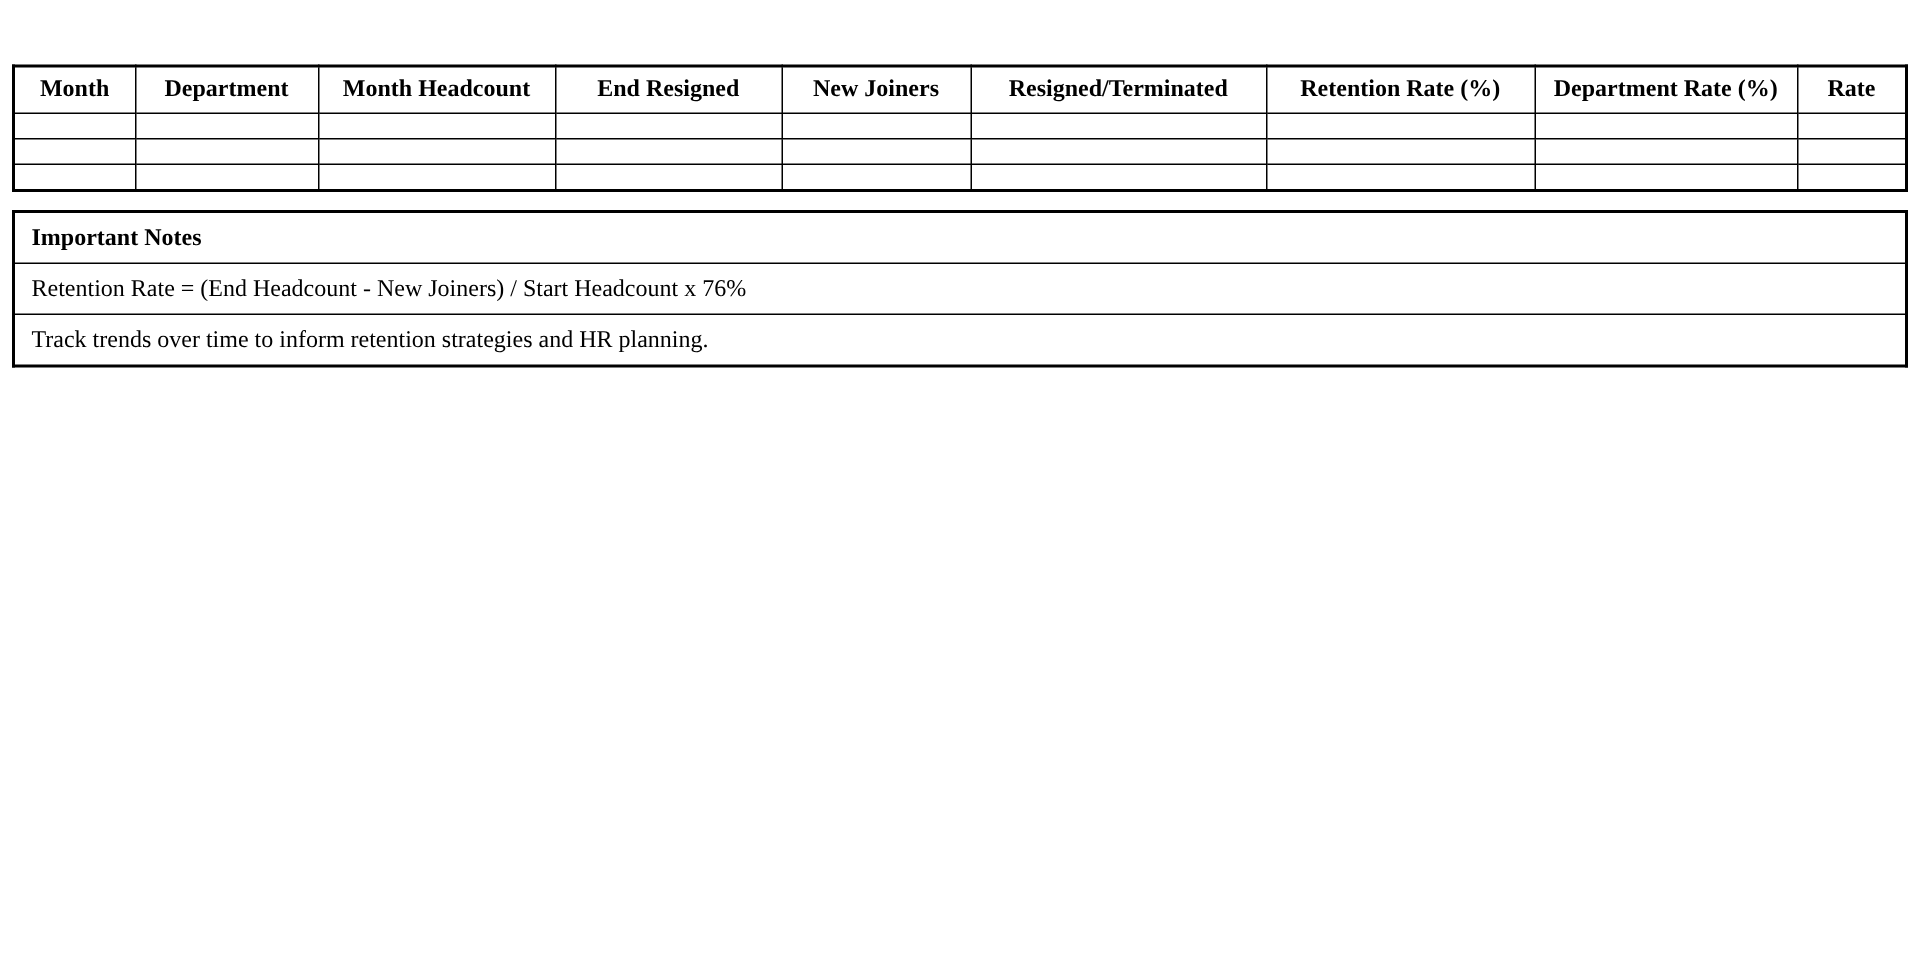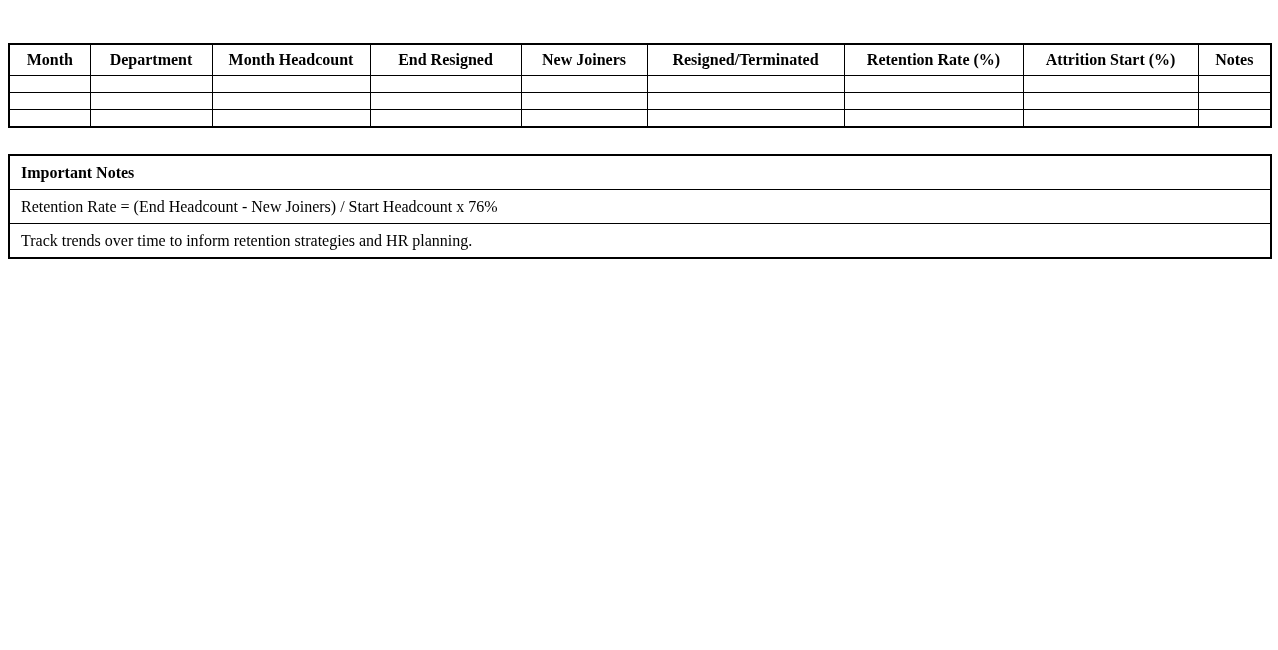--- a/index.html
+++ b/index.html
@@ -36,21 +36,21 @@
     vertical-align: middle;
     height: 30px;
     padding: 0 2px;
   }
   .headcount-table td.empty-cell {
     height: 16px;
     padding: 0;
   }
   
   .notes-table {
-    margin-top: 26px;
+    margin-top: 12px;
   }
   .notes-table td {
     height: 33px;
     vertical-align: middle;
     padding: 0 0 0 11px;
     text-align: left;
   }
   .notes-table td.notes-header-cell {
     font-weight: bold;
   }
@@ -74,22 +74,22 @@
     </colgroup>
     <thead>
       <tr>
         <th>Month</th>
         <th>Department</th>
         <th>Month Headcount</th>
         <th>End Resigned</th>
         <th>New Joiners</th>
         <th>Resigned/Terminated</th>
         <th>Retention Rate (%)</th>
-        <th>Attrition Start (%)</th>
-        <th>Notes</th>
+        <th>Department Rate (%)</th>
+        <th>Rate</th>
       </tr>
     </thead>
     <tbody>
 
     <tr>
           <td class="empty-cell"></td>
           <td class="empty-cell"></td>
           <td class="empty-cell"></td>
           <td class="empty-cell"></td>
           <td class="empty-cell"></td>

